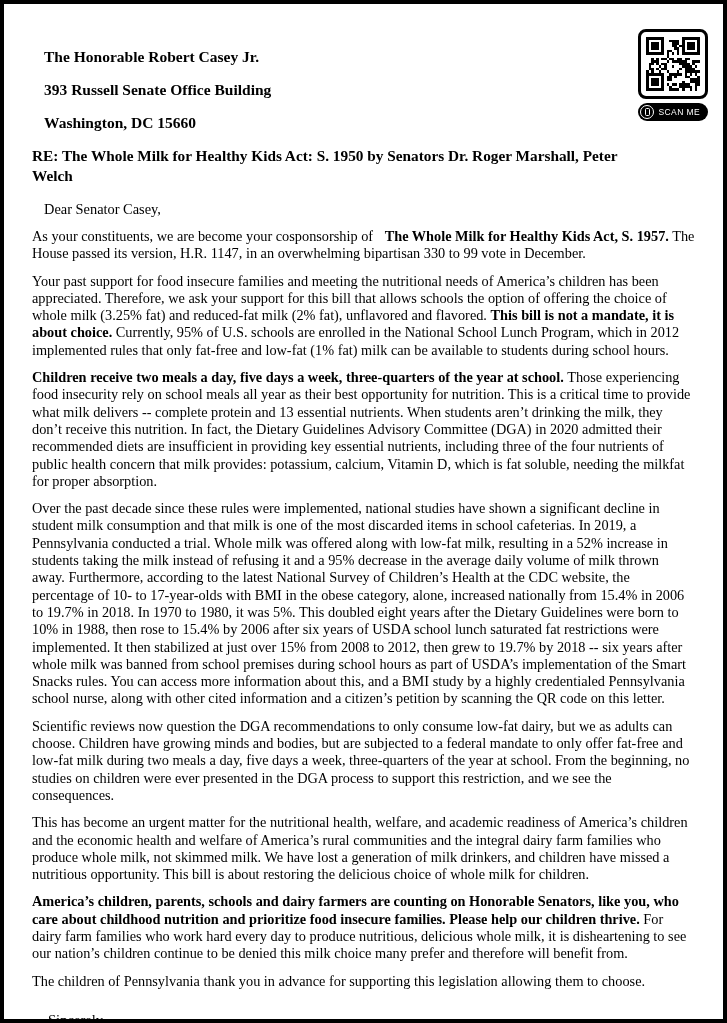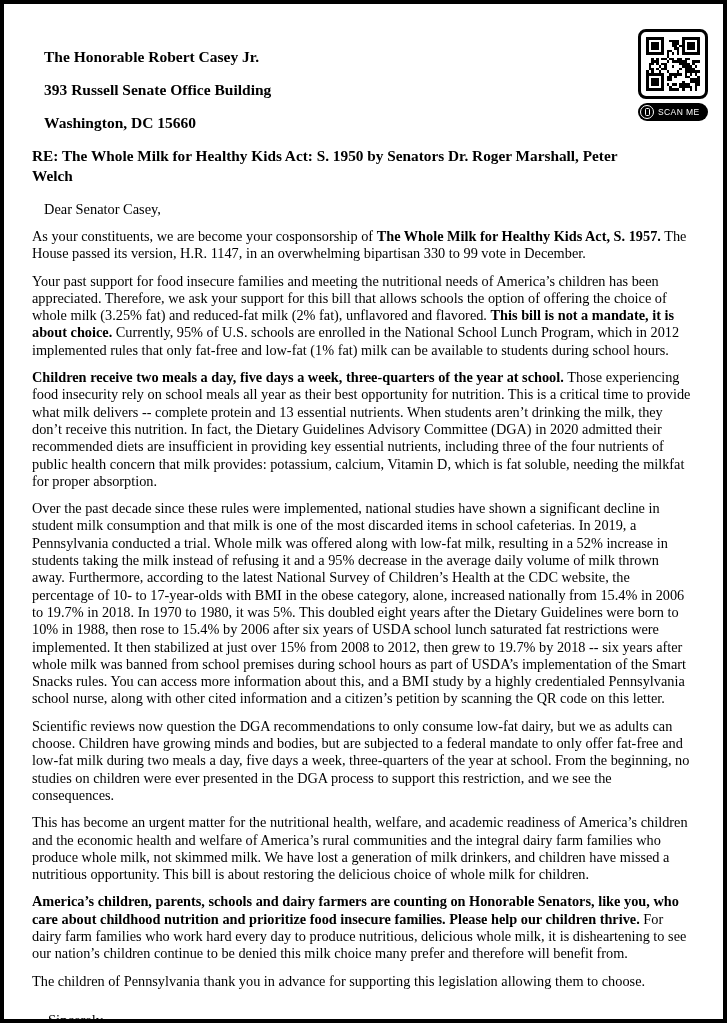--- a/index.html
+++ b/index.html
@@ -68,21 +68,21 @@
     word-spacing: 2px;
     white-space: nowrap;
   }
   
   .qr-block {
     position: absolute;
     top: 25px;
     right: 15px;
     display: flex;
     flex-direction: column;
-    align-items: flex-start;
+    align-items: flex-end;
     z-index: 2;
   }
   .qr-frame {
     box-sizing: border-box;
     width: 70px;
     height: 70px;
     border: 3px solid #000000;
     border-radius: 8px;
     background: #ffffff;
     display: flex;
@@ -380,21 +380,21 @@
     <p>The Honorable Robert Casey Jr.</p>
     <p>393 Russell Senate Office Building</p>
     <p>Washington, DC 15660</p>
   </div>
 
   <p class="subject">RE: The Whole Milk for Healthy Kids Act: S. 1950 by Senators Dr. Roger Marshall, Peter Welch</p>
 
   <p class="salutation">Dear Senator Casey,</p>
 
   <div id="letter-body">
-      <p><span>As your constituents, we are become your cosponsorship of </span><span style="font-weight: bold;">The Whole Milk for Healthy Kids Act, S. 1957.</span><span> The House passed its version, H.R. 1147, in an overwhelming bipartisan 330 to 99 vote in December.</span></p>
+      <p><span>As your constituents, we are become your cosponsorship of </span><span style="font-weight: bold; margin-left: 8px;">The Whole Milk for Healthy Kids Act, S. 1957.</span><span> The House passed its version, H.R. 1147, in an overwhelming bipartisan 330 to 99 vote in December.</span></p>
       <p><span>Your past support for food insecure families and meeting the nutritional needs of America’s children has been appreciated. Therefore, we ask your support for this bill that allows schools the option of offering the choice of whole milk (3.25% fat) and reduced-fat milk (2% fat), unflavored and flavored. </span><span style="font-weight: bold;">This bill is not a mandate, it is about choice.</span><span> Currently, 95% of U.S. schools are enrolled in the National School Lunch Program, which in 2012 implemented rules that only fat-free and low-fat (1% fat) milk can be available to students during school hours.</span></p>
       <p><span style="font-weight: bold;">Children receive two meals a day, five days a week, three-quarters of the year at school.</span><span> Those experiencing food insecurity rely on school meals all year as their best opportunity for nutrition. This is a critical time to provide what milk delivers -- complete protein and 13 essential nutrients. When students aren’t drinking the milk, they don’t receive this nutrition. In fact, the Dietary Guidelines Advisory Committee (DGA) in 2020 admitted their recommended diets are insufficient in providing key essential nutrients, including three of the four nutrients of public health concern that milk provides: potassium, calcium, Vitamin D, which is fat soluble, needing the milkfat for proper absorption.</span></p>
       <p><span>Over the past decade since these rules were implemented, national studies have shown a significant decline in student milk consumption and that milk is one of the most discarded items in school cafeterias. In 2019, a Pennsylvania conducted a trial. Whole milk was offered along with low-fat milk, resulting in a 52% increase in students taking the milk instead of refusing it and a 95% decrease in the average daily volume of milk thrown away. Furthermore, according to the latest National Survey of Children’s Health at the CDC website, the percentage of 10- to 17-year-olds with BMI in the obese category, alone, increased nationally from 15.4% in 2006 to 19.7% in 2018. In 1970 to 1980, it was 5%. This doubled eight years after the Dietary Guidelines were born to 10% in 1988, then rose to 15.4% by 2006 after six years of USDA school lunch saturated fat restrictions were implemented. It then stabilized at just over 15% from 2008 to 2012, then grew to 19.7% by 2018 -- six years after whole milk was banned from school premises during school hours as part of USDA’s implementation of the Smart Snacks rules. You can access more information about this, and a BMI study by a highly credentialed Pennsylvania school nurse, along with other cited information and a citizen’s petition by scanning the QR code on this letter.</span></p>
       <p><span>Scientific reviews now question the DGA recommendations to only consume low-fat dairy, but we as adults can choose. Children have growing minds and bodies, but are subjected to a federal mandate to only offer fat-free and low-fat milk during two meals a day, five days a week, three-quarters of the year at school. From the beginning, no studies on children were ever presented in the DGA process to support this restriction, and we see the consequences.</span></p>
       <p><span>This has become an urgent matter for the nutritional health, welfare, and academic readiness of America’s children and the economic health and welfare of America’s rural communities and the integral dairy farm families who produce whole milk, not skimmed milk. We have lost a generation of milk drinkers, and children have missed a nutritious opportunity. This bill is about restoring the delicious choice of whole milk for children.</span></p>
       <p><span style="font-weight: bold;">America’s children, parents, schools and dairy farmers are counting on Honorable Senators, like you, who care about childhood nutrition and prioritize food insecure families. Please help our children thrive.</span><span> For dairy farm families who work hard every day to produce nutritious, delicious whole milk, it is disheartening to see our nation’s children continue to be denied this milk choice many prefer and therefore will benefit from.</span></p>
       <p><span>The children of Pennsylvania thank you in advance for supporting this legislation allowing them to choose.</span></p>
     </div>
 
   <div class="closing">

